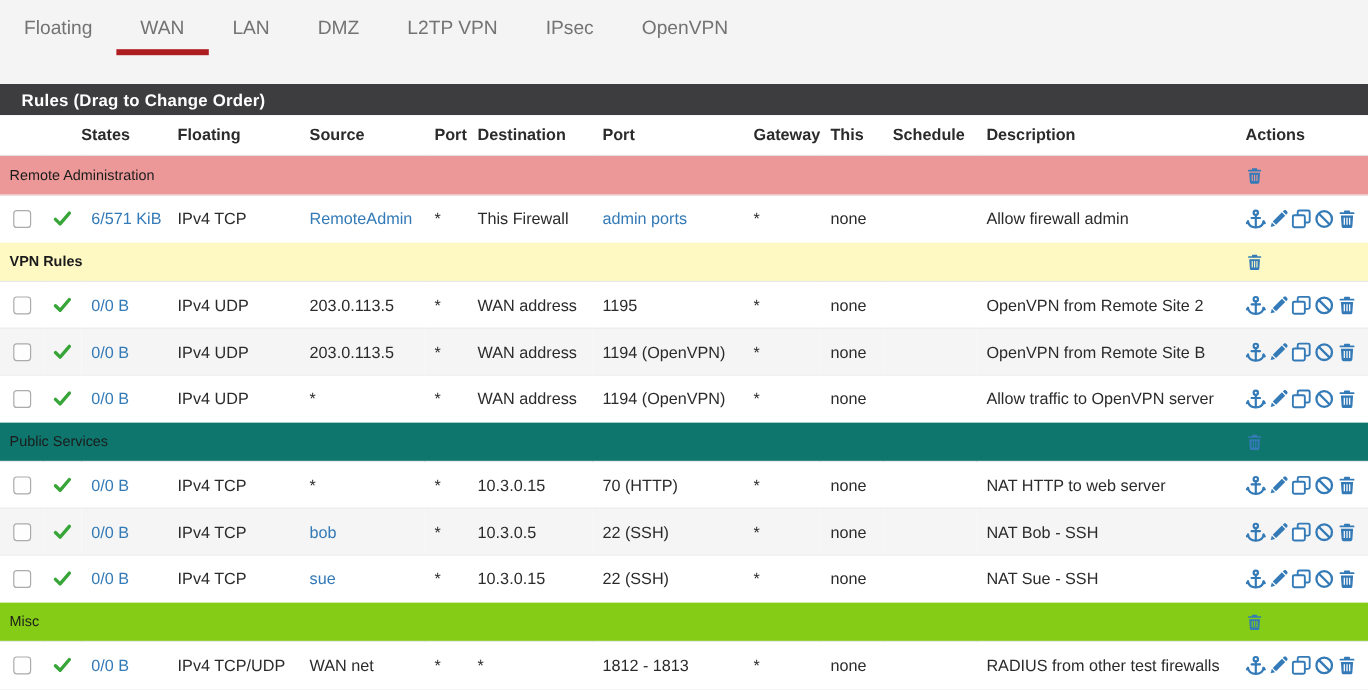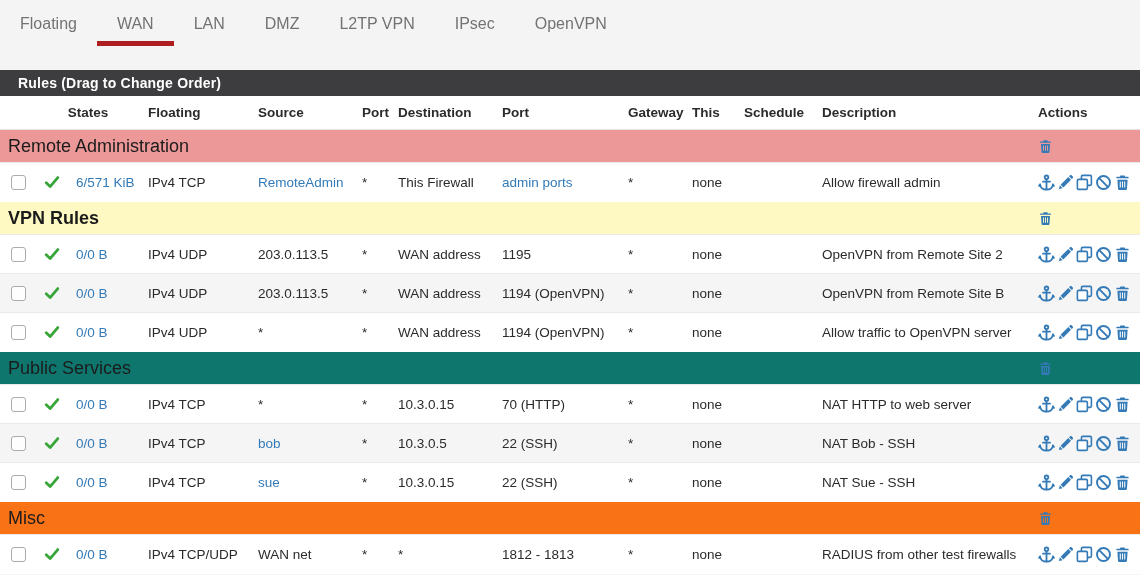--- a/index.html
+++ b/index.html
@@ -30,25 +30,25 @@
     white-space:nowrap; overflow:hidden;
   }
   th.th-states { text-align:center; padding:0; }
   tr.rule { height:39px; background:#fff; }
   tr.rule.alt { background:#f5f5f5; }
   tr.rule td {
     border-top:1px solid #e9e9e9; padding:0 4px 0 8px;
     white-space:nowrap; overflow:hidden; vertical-align:middle;
   }
   tr.sep { height:33px; }
-  tr.sep td { padding:0 0 0 8px; font-size:18px; color:#1b1b1b; vertical-align:middle; border-top:1px solid #fff; }
+  tr.sep td { padding:0 0 0 8px; font-size:12px; color:#1b1b1b; vertical-align:middle; border-top:1px solid #fff; }
   tr.sep.sep-red td    { background:#ec9898; }
   tr.sep.sep-blue td   { background:#fef9c3;font-weight:bold; }
   tr.sep.sep-green td  { background:#0f766e; }
-  tr.sep.sep-yellow td { background:#f97316; }
+  tr.sep.sep-yellow td { background:#84cc16; }
   .lnk { color:#337ab7; text-decoration:none; cursor:pointer; }
   .cb {
     display:inline-block; width:13px; height:13px; margin-left:3px;
     border:1px solid #ababab; border-radius:3px; background:#fefefe;
     vertical-align:middle; cursor:pointer;
   }
   .ic { width:17px; height:17px; vertical-align:middle; display:inline-block; }
   .ic-check { width:16px; height:16px; color:#38a538; }
   .ic-sep { width:15px; height:15px; }
   .alnk { color:#337ab7; cursor:pointer; display:inline-block; margin-right:2px; text-decoration:none; }

